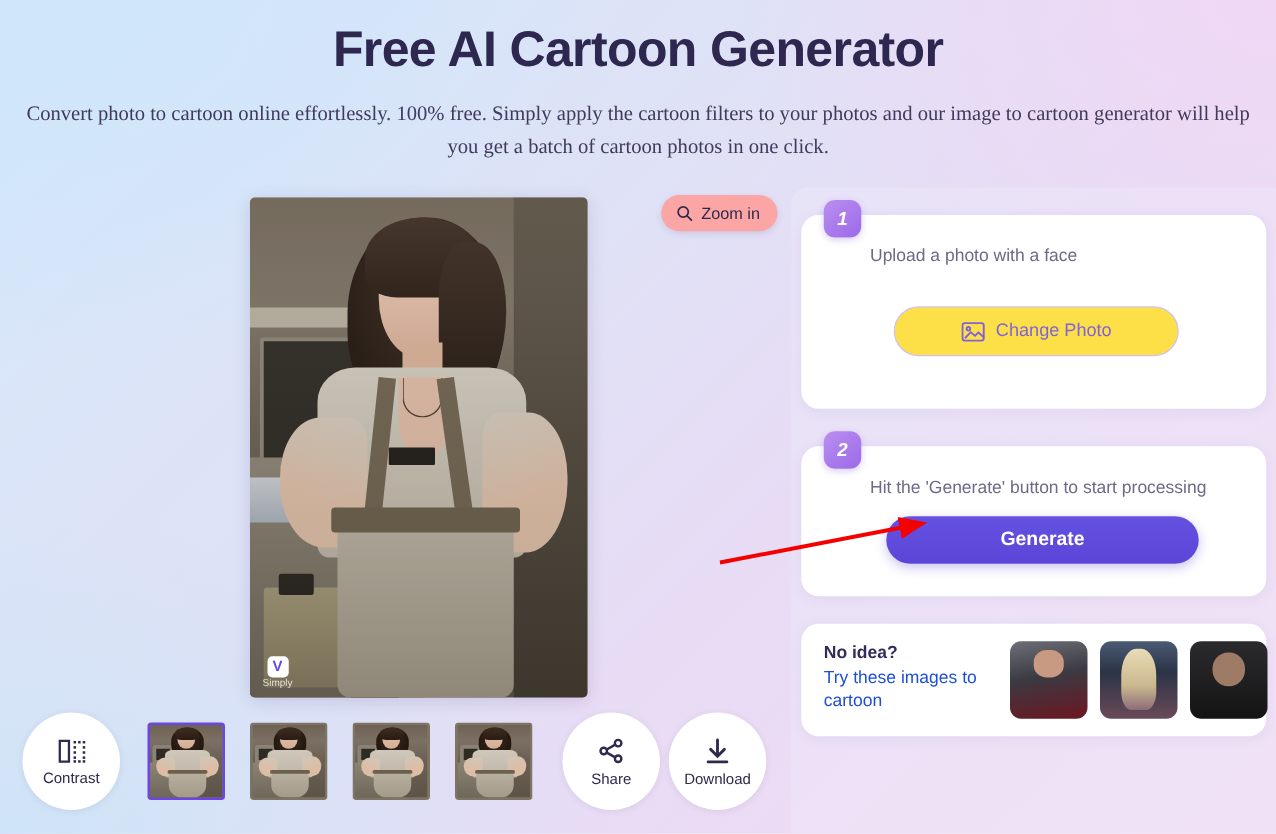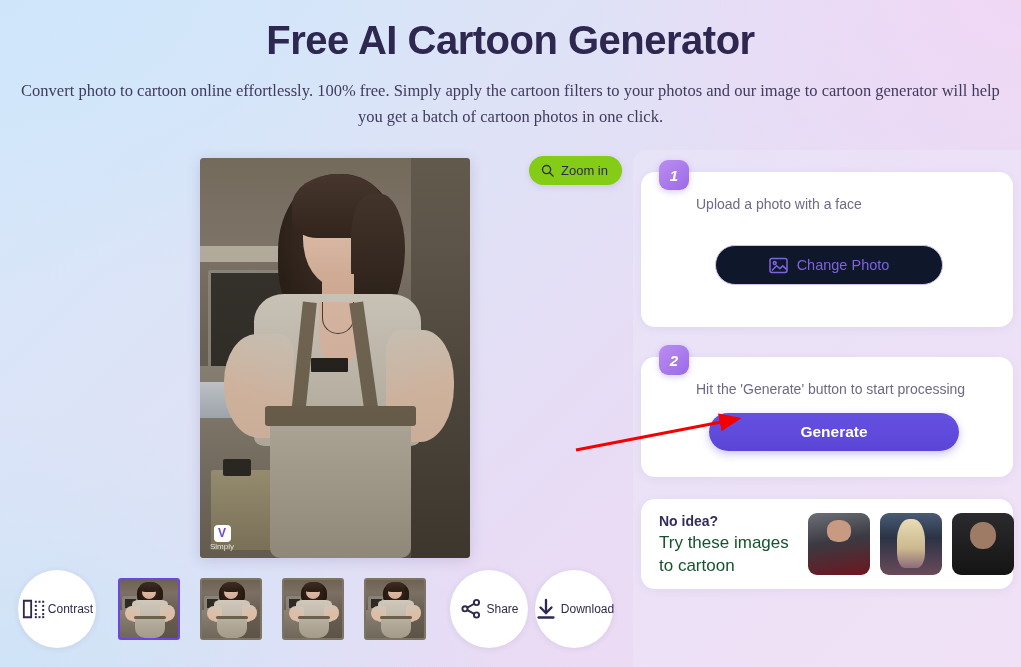--- a/index.html
+++ b/index.html
@@ -184,35 +184,35 @@
   .wm-logo {
     width: 17px; height: 17px; margin: 0 auto 1px;
     background: #fff; border-radius: 4px;
     display: flex; align-items: center; justify-content: center;
     color: #6b46e5; font-weight: bold; font-size: 12px;
   }
 
   .zoom-in-btn {
     position: absolute; left: 529px; top: 158px;
     display: flex; align-items: center; gap: 6px;
-    background: #84cc16; border-radius: 16px;
+    background: #fca5a5; border-radius: 16px;
     padding: 7px 14px 7px 11px;
     box-shadow: 0 2px 6px rgba(60,50,110,.13);
     font-size: 13px; color: #2f2a4d; cursor: pointer;
   }
 
   
   .toolbar {
     position: absolute; left: 18px; top: 570px;
     display: flex; align-items: center; gap: 0;
   }
   .round-btn {
     width: 78px; height: 78px; border-radius: 50%;
     background: #fff;
-    display: flex; flex-direction: row;
+    display: flex; flex-direction: column;
     align-items: center; justify-content: center;
     gap: 3px; cursor: pointer;
     box-shadow: 0 1px 6px rgba(70,60,120,.10);
     color: #2f2a4d; font-size: 12px;
   }
   .thumbs { display: flex; gap: 20px; margin: 0 22px; }
   .thumb {
     width: 62px; height: 62px; border-radius: 3px;
     overflow: hidden; position: relative; cursor: pointer;
     border: 2px solid transparent; background: #7d7466;
@@ -246,35 +246,35 @@
   .card-2 { height: 120px; margin-top: 30px; }
   .card-3 { height: 90px; margin-top: 22px; padding: 14px 18px; display:flex; align-items:flex-start; gap: 14px;}
   .card-text {
     padding: 24px 0 0 55px;
     font-size: 14px; color: #6d6a85;
   }
   .change-photo-btn {
     position: absolute; left: 74px; top: 73px;
     width: 228px; height: 40px;
     border: 1px solid #cfc2f2; border-radius: 20px;
-    background: #0f172a; cursor: pointer;
+    background: #fde047; cursor: pointer;
     display: flex; align-items: center; justify-content: center; gap: 9px;
     color: #7f63dd; font-size: 14.5px;
   }
   .generate-btn {
     position: absolute; left: 68px; top: 56px;
     width: 250px; height: 38px;
     border-radius: 19px; border: none; cursor: pointer;
     background: linear-gradient(180deg,#6551e0 0%, #5a45d8 100%);
     color: #fff; font-size: 15.5px; font-weight: bold;
     box-shadow: 0 3px 9px rgba(90,69,216,.33);
   }
   .noidea-text { flex: 0 0 135px; }
   .noidea-title { font-size: 14px; font-weight: bold; color: #332c5a; margin-bottom: 3px; }
-  .noidea-sub { font-size: 17px; color: #14532d; line-height: 1.35; }
+  .noidea-sub { font-size: 14px; color: #1d4ed8; line-height: 1.35; }
   .sample-row { display: flex; gap: 10px; }
   .sample {
     width: 62px; height: 62px; border-radius: 9px; overflow: hidden;
     cursor: pointer; position: relative;
   }
   .s1 { background: linear-gradient(170deg,#6d6f78 0%,#3b3a42 45%,#6d1620 100%); }
   .s1:after { content:""; position:absolute; left:31%; top:12%; width:38%; height:34%;
               background:#c99a82; border-radius:45%; }
   .s2 { background: linear-gradient(180deg,#4a5b74 0%,#2b3346 40%,#6a4a59 100%); }
   .s2:after { content:""; position:absolute; left:28%; top:10%; width:44%; height:78%;

